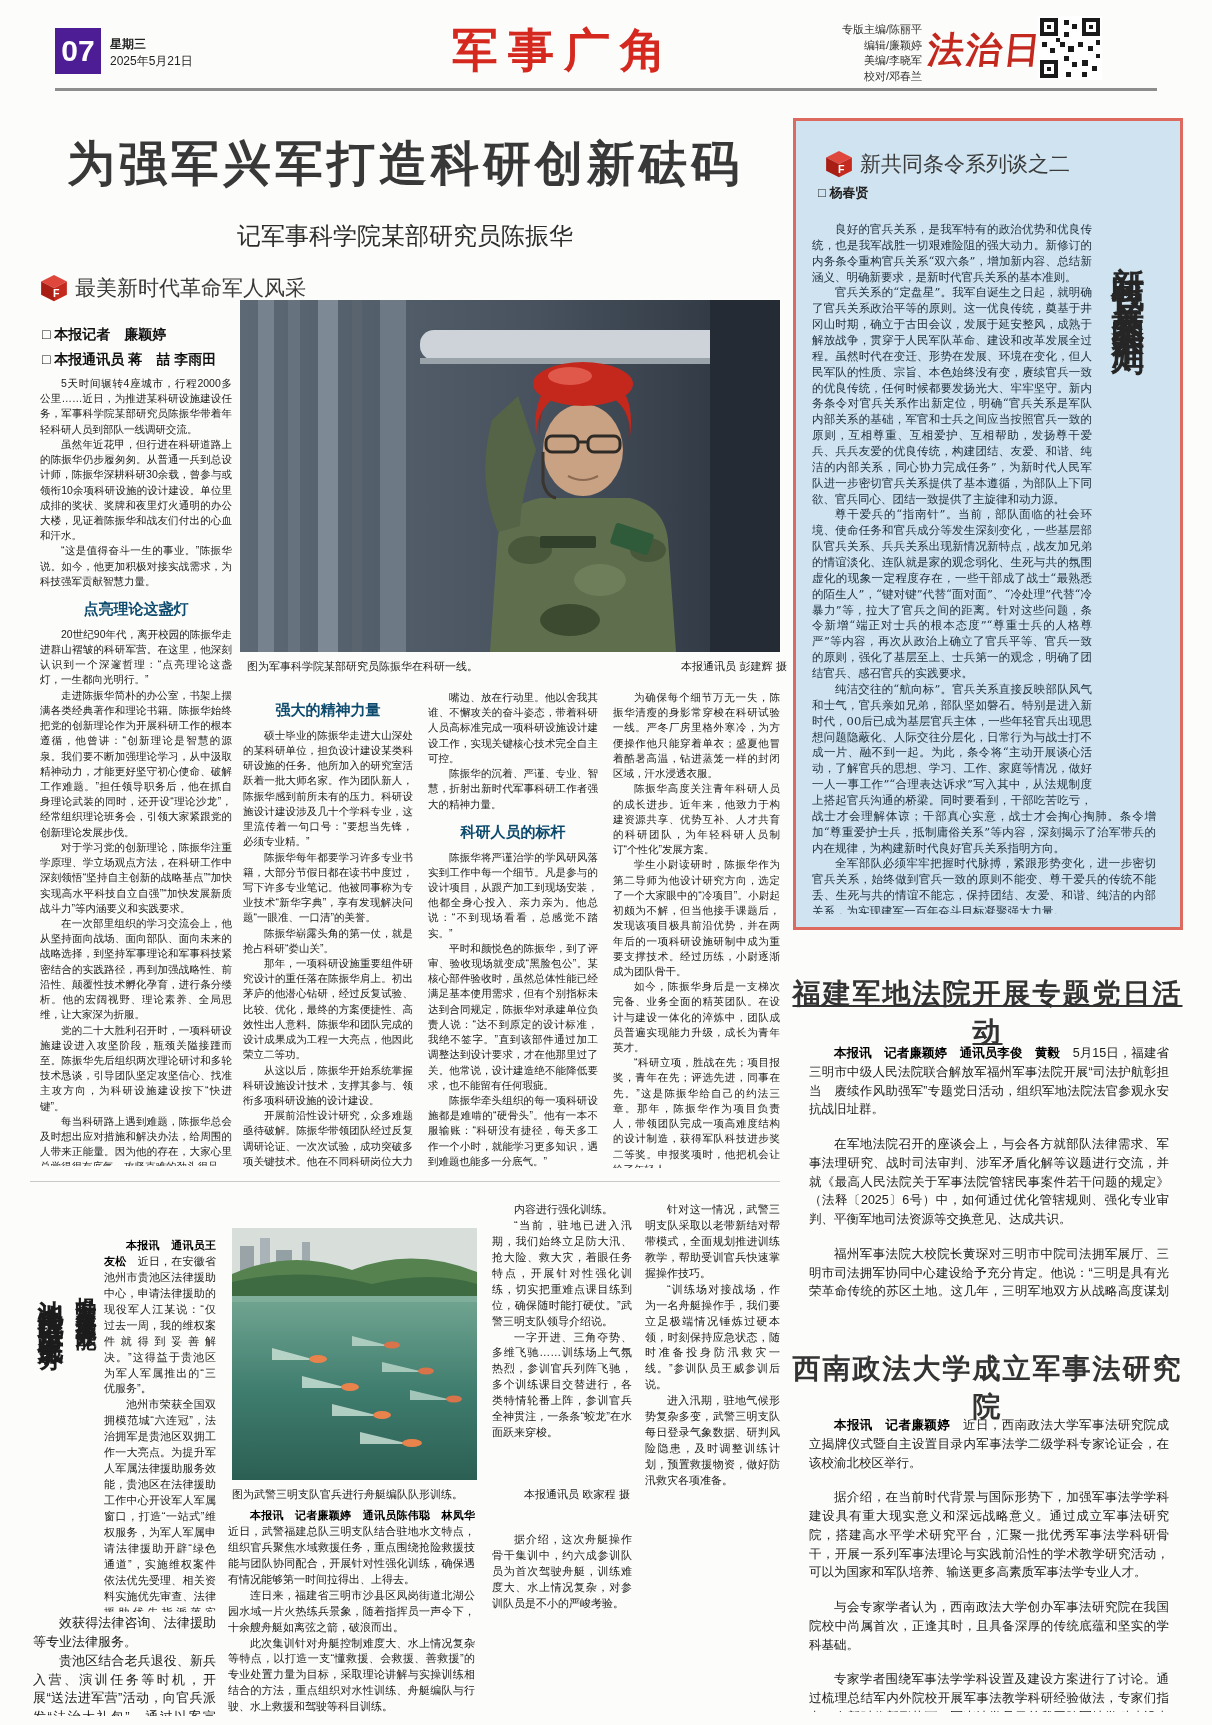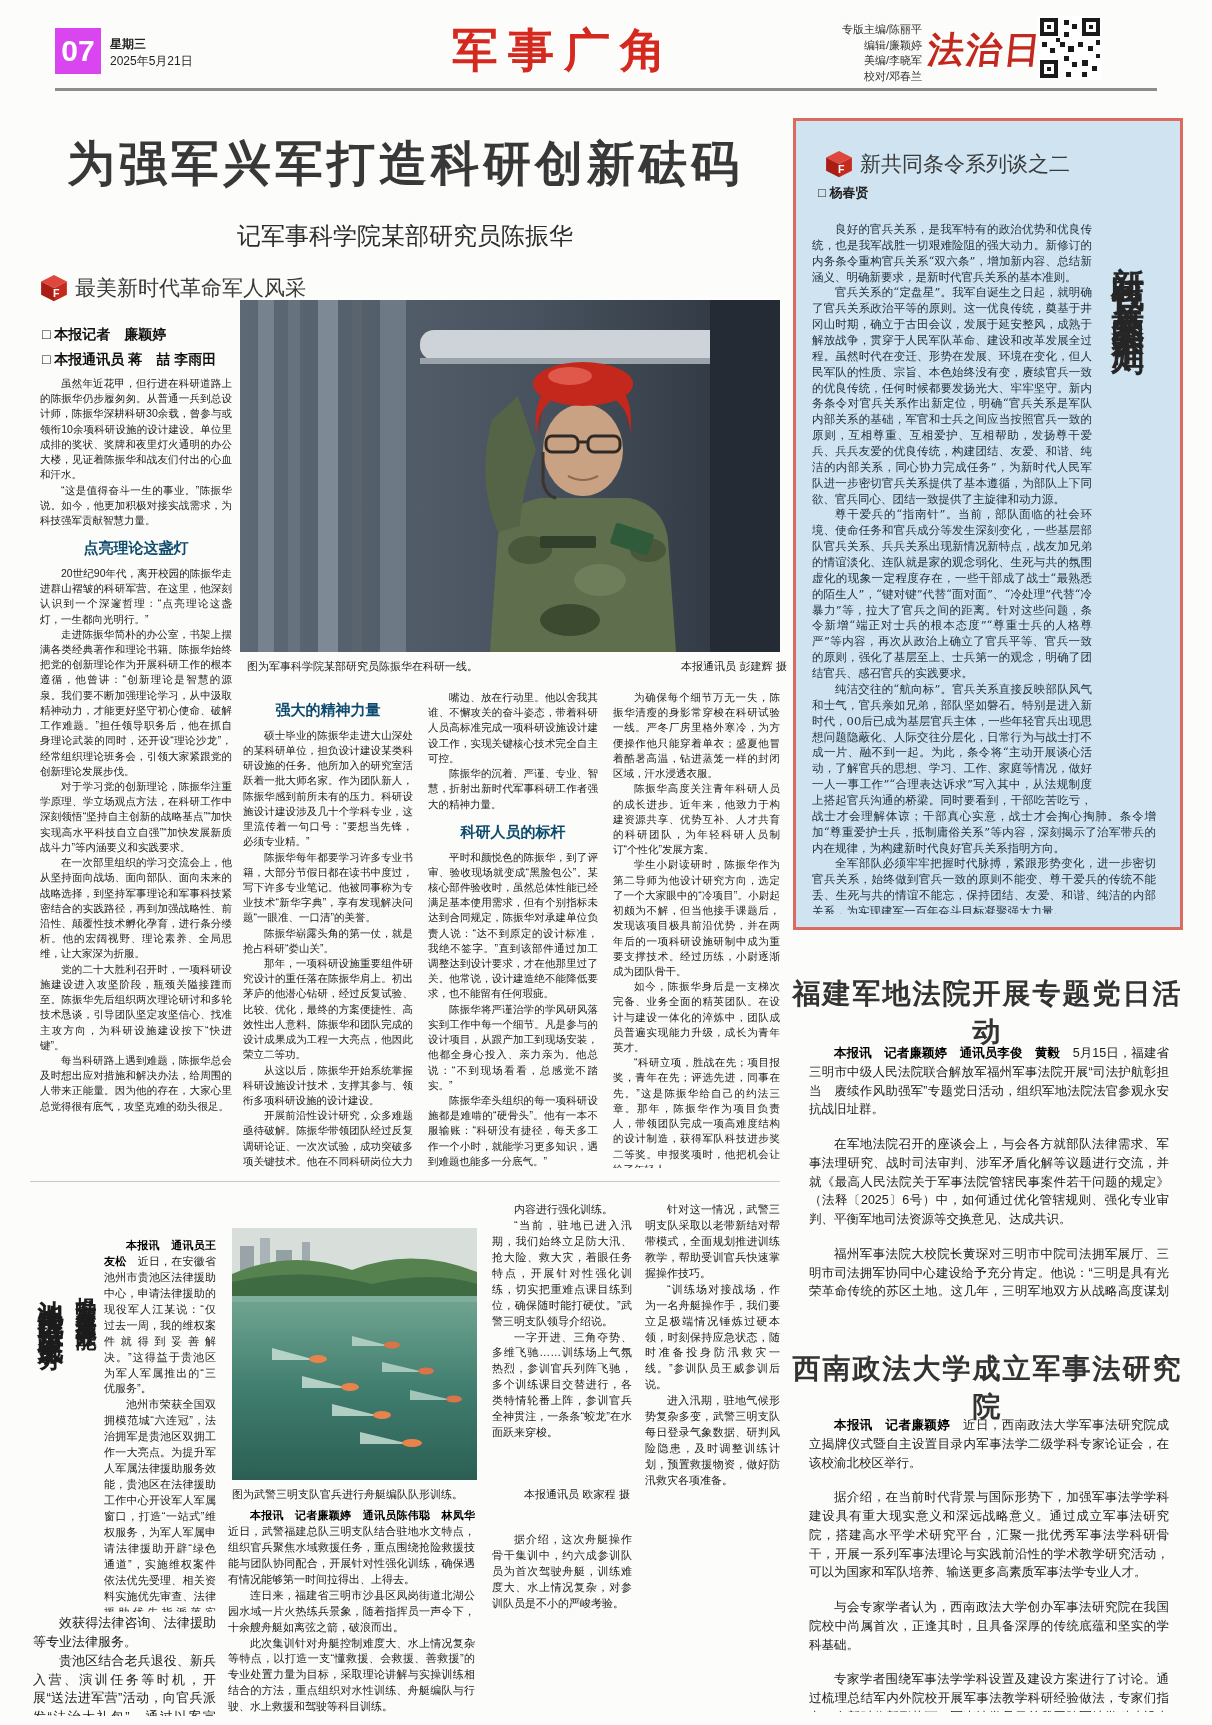--- a/index.html
+++ b/index.html
@@ -1,21 +1,21 @@
 <!DOCTYPE html>
 <html><head>
 <meta charset="utf-8">
 <style>
   html,body{margin:0;padding:0;background:#e8e8e6;}
   .page{position:relative;width:1212px;height:1725px;margin:0 auto;background:#fcfcfa;
         font-family:"Liberation Sans",sans-serif;color:#222;overflow:hidden;}
   .abs{position:absolute;}
 
   
-  #page-num{left:55px;top:28px;width:46px;height:46px;background:#d946ef;color:#fff;
+  #page-num{left:55px;top:28px;width:46px;height:46px;background:#4c1d95;color:#fff;
             font-size:30px;font-weight:bold;display:flex;align-items:center;justify-content:center;}
   #date-block{left:110px;top:36px;font-size:12px;line-height:1.45;color:#222;}
   #date-block .wd{font-weight:bold;}
   #section-title{left:452px;top:20px;font-size:46px;font-weight:900;color:#d5281e;letter-spacing:10px;}
   #credits{left:822px;top:22px;width:100px;font-size:11px;line-height:1.42;text-align:right;color:#333;}
   #masthead{left:928px;top:26px;font-family:"DejaVu Serif",serif;font-weight:bold;color:#c2281e;
             font-size:36px;letter-spacing:2px;transform:skewX(-6deg);}
   #qr{left:1038px;top:16px;width:64px;height:64px;}
   #header-rule{left:55px;top:88px;width:1102px;height:3px;background:#8d8d8d;}
 
@@ -47,21 +47,21 @@
   #bb-author{left:818px;top:184px;font-size:13px;font-weight:bold;color:#222;}
   #bb-body{left:812px;top:222px;width:344px;height:692px;font-family:"DejaVu Serif",serif;
            font-size:11.5px;line-height:1.38;text-align:justify;color:#223240;overflow:hidden;}
   #bb-body .para{margin:0;text-indent:2em;}
   #bb-vfloat{float:right;width:56px;height:548px;margin:18px 0 6px 8px;display:flex;justify-content:center;}
   #bb-vtitle{writing-mode:vertical-rl;text-orientation:upright;font-family:"Liberation Sans",sans-serif;
              font-size:33px;font-weight:800;letter-spacing:7px;color:#262626;}
 
   
   .art-headline{text-align:center;font-weight:bold;color:#333;letter-spacing:2px;}
-  #fj-headline{left:790px;top:975px;width:395px;font-size:28px;}
+  #fj-headline{left:790px;top:975px;width:395px;font-size:28px;text-decoration:underline;}
   .artbody{font-size:12.5px;line-height:1.5;text-align:justify;color:#212121;overflow:hidden;}
   .artbody .para{margin:16px;text-indent:2em;}
   .byl{font-weight:bold;color:#000;}
   #fj-body{left:793px;top:1028px;width:392px;height:272px;}
   #xn-headline{left:790px;top:1350px;width:395px;font-size:28px;}
   #xn-body{left:793px;top:1400px;width:392px;height:312px;}
 
   
   .vline{writing-mode:vertical-rl;text-orientation:upright;font-weight:900;color:#1c1c1c;}
   #cz-title{left:34px;top:1280px;height:300px;font-size:26px;letter-spacing:4px;}
@@ -146,20 +146,21 @@
     </svg>
     <span>最美新时代革命军人风采</span>
   </div>
 
   <div class="abs" id="m-bylines">
     <div>□ 本报记者　廉颖婷</div>
     <div>□ 本报通讯员 蒋　喆 李雨田</div>
   </div>
 
   <div class="abs jcol" id="m-col1">
+      <p class="para">5天时间辗转4座城市，行程2000多公里……近日，为推进某科研设施建设任务，军事科学院某部研究员陈振华带着年轻科研人员到部队一线调研交流。</p>
       <p class="para">虽然年近花甲，但行进在科研道路上的陈振华仍步履匆匆。从普通一兵到总设计师，陈振华深耕科研30余载，曾参与或领衔10余项科研设施的设计建设。单位里成排的奖状、奖牌和夜里灯火通明的办公大楼，见证着陈振华和战友们付出的心血和汗水。</p>
       <p class="para">“这是值得奋斗一生的事业。”陈振华说。如今，他更加积极对接实战需求，为科技强军贡献智慧力量。</p>
       <div class="colhead">点亮理论这盏灯</div>
       <p class="para">20世纪90年代，离开校园的陈振华走进群山褶皱的科研军营。在这里，他深刻认识到一个深邃哲理：“点亮理论这盏灯，一生都向光明行。”</p>
       <p class="para">走进陈振华简朴的办公室，书架上摆满各类经典著作和理论书籍。陈振华始终把党的创新理论作为开展科研工作的根本遵循，他曾讲：“创新理论是智慧的源泉。我们要不断加强理论学习，从中汲取精神动力，才能更好坚守初心使命、破解工作难题。”担任领导职务后，他在抓自身理论武装的同时，还开设“理论沙龙”，经常组织理论班务会，引领大家紧跟党的创新理论发展步伐。</p>
       <p class="para">对于学习党的创新理论，陈振华注重学原理、学立场观点方法，在科研工作中深刻领悟“坚持自主创新的战略基点”“加快实现高水平科技自立自强”“加快发展新质战斗力”等内涵要义和实践要求。</p>
       <p class="para">在一次部里组织的学习交流会上，他从坚持面向战场、面向部队、面向未来的战略选择，到坚持军事理论和军事科技紧密结合的实践路径，再到加强战略性、前沿性、颠覆性技术孵化孕育，进行条分缕析。他的宏阔视野、理论素养、全局思维，让大家深为折服。</p>
       <p class="para">党的二十大胜利召开时，一项科研设施建设进入攻坚阶段，瓶颈关隘接踵而至。陈振华先后组织两次理论研讨和多轮技术恳谈，引导团队坚定攻坚信心、找准主攻方向，为科研设施建设按下“快进键”。</p>
       <p class="para">每当科研路上遇到难题，陈振华总会及时想出应对措施和解决办法，给周围的人带来正能量。因为他的存在，大家心里总觉得很有底气，攻坚克难的劲头很足。</p>
     </div>
@@ -214,22 +215,22 @@
       <p class="para">陈振华每年都要学习许多专业书籍，大部分节假日都在读书中度过，写下许多专业笔记。他被同事称为专业技术“新华字典”，享有发现解决问题“一眼准、一口清”的美誉。</p>
       <p class="para">陈振华崭露头角的第一仗，就是抢占科研“娄山关”。</p>
       <p class="para">那年，一项科研设施重要组件研究设计的重任落在陈振华肩上。初出茅庐的他潜心钻研，经过反复试验、比较、优化，最终的方案便捷性、高效性出人意料。陈振华和团队完成的设计成果成为工程一大亮点，他因此荣立二等功。</p>
       <p class="para">从这以后，陈振华开始系统掌握科研设施设计技术，支撑其参与、领衔多项科研设施的设计建设。</p>
       <p class="para">开展前沿性设计研究，众多难题亟待破解。陈振华带领团队经过反复调研论证、一次次试验，成功突破多项关键技术。他在不同科研岗位大力弘扬和倡导“敢担当、敢亮剑、敢突破”的创新品格和“坚定、坚韧、坚挺”的执着精神。国内没有的，他带领团队率先突破；国外领先的，他与团队一道竞逐前沿。</p>
     </div>
   <div class="abs jcol" id="m-col3">
       <p class="para">嘴边、放在行动里。他以舍我其谁、不懈攻关的奋斗姿态，带着科研人员高标准完成一项科研设施设计建设工作，实现关键核心技术完全自主可控。</p>
       <p class="para">陈振华的沉着、严谨、专业、智慧，折射出新时代军事科研工作者强大的精神力量。</p>
       <div class="colhead">科研人员的标杆</div>
+      <p class="para">陈振华将严谨治学的学风研风落实到工作中每一个细节。凡是参与的设计项目，从跟产加工到现场安装，他都全身心投入、亲力亲为。他总说：“不到现场看看，总感觉不踏实。”</p>
       <p class="para">平时和颜悦色的陈振华，到了评审、验收现场就变成“黑脸包公”。某核心部件验收时，虽然总体性能已经满足基本使用需求，但有个别指标未达到合同规定，陈振华对承建单位负责人说：“达不到原定的设计标准，我绝不签字。”直到该部件通过加工调整达到设计要求，才在他那里过了关。他常说，设计建造绝不能降低要求，也不能留有任何瑕疵。</p>
-      <p class="para">陈振华将严谨治学的学风研风落实到工作中每一个细节。凡是参与的设计项目，从跟产加工到现场安装，他都全身心投入、亲力亲为。他总说：“不到现场看看，总感觉不踏实。”</p>
       <p class="para">陈振华牵头组织的每一项科研设施都是难啃的“硬骨头”。他有一本不服输账：“科研没有捷径，每天多工作一个小时，就能学习更多知识，遇到难题也能多一分底气。”</p>
     </div>
   <div class="abs jcol" id="m-col4">
       <p class="para">为确保每个细节万无一失，陈振华清瘦的身影常穿梭在科研试验一线。严冬厂房里格外寒冷，为方便操作他只能穿着单衣；盛夏他冒着酷暑高温，钻进蒸笼一样的封闭区域，汗水浸透衣服。</p>
       <p class="para">陈振华高度关注青年科研人员的成长进步。近年来，他致力于构建资源共享、优势互补、人才共育的科研团队，为年轻科研人员制订“个性化”发展方案。</p>
       <p class="para">学生小尉读研时，陈振华作为第二导师为他设计研究方向，选定了一个大家眼中的“冷项目”。小尉起初颇为不解，但当他接手课题后，发现该项目极具前沿优势，并在两年后的一项科研设施研制中成为重要支撑技术。经过历练，小尉逐渐成为团队骨干。</p>
       <p class="para">如今，陈振华身后是一支梯次完备、业务全面的精英团队。在设计与建设一体化的淬炼中，团队成员普遍实现能力升级，成长为青年英才。</p>
       <p class="para">“科研立项，胜战在先；项目报奖，青年在先；评选先进，同事在先。”这是陈振华给自己的约法三章。那年，陈振华作为项目负责人，带领团队完成一项高难度结构的设计制造，获得军队科技进步奖二等奖。申报奖项时，他把机会让给了年轻人。</p>
     </div>
   <div class="abs" id="main-divider"></div>

